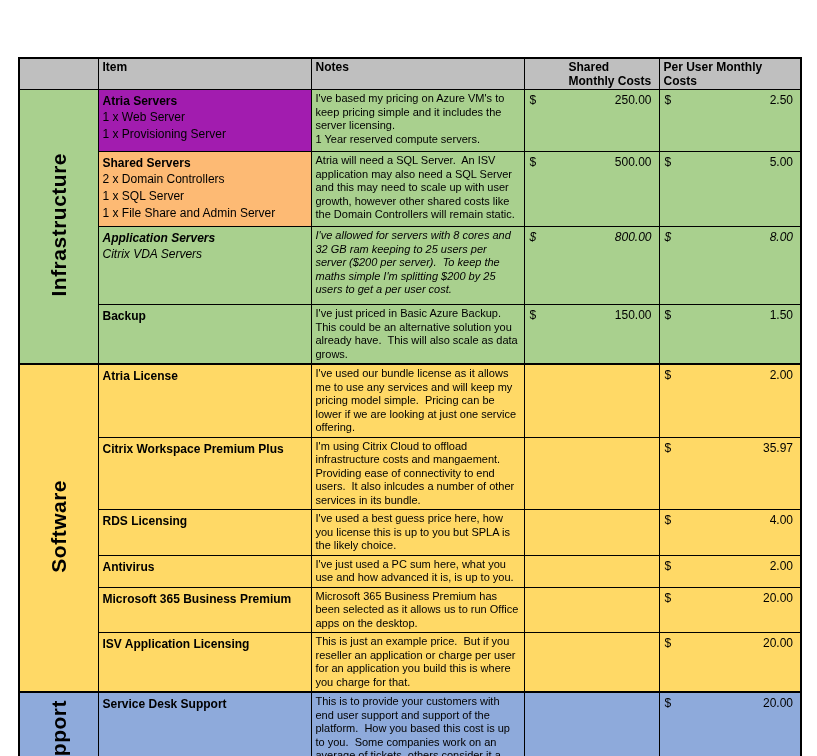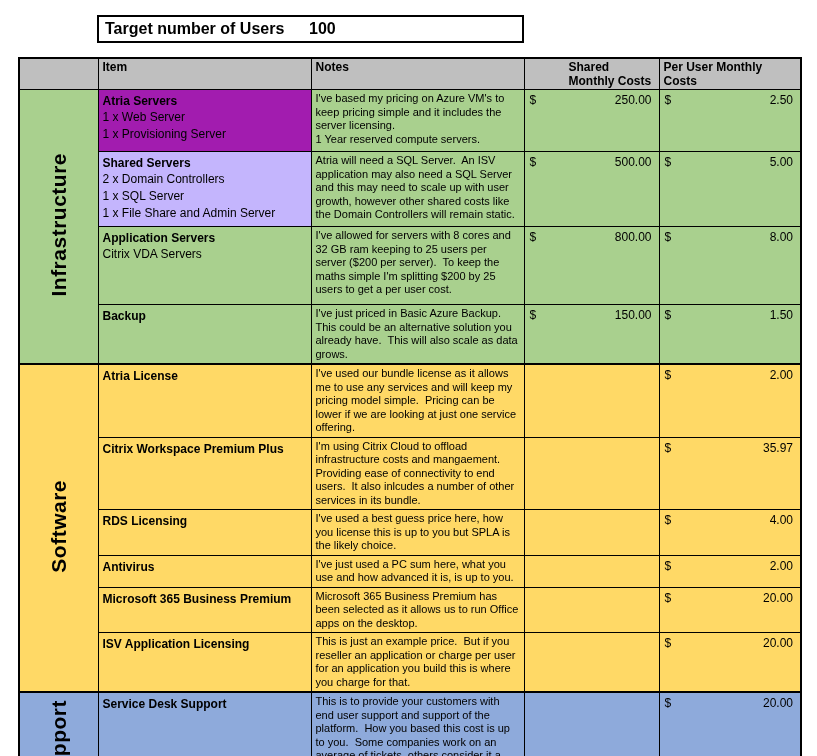--- a/index.html
+++ b/index.html
@@ -28,34 +28,30 @@
   td.itemcell { padding: 3px 4px; }
   .ititle { font-weight: bold; font-size: 12px; line-height: 16px; }
   .ilines { font-size: 12px; line-height: 17px; white-space: pre-line; }
 
   td.notecell { padding: 2px 4px; font-size: 11px; line-height: 13.5px; white-space: pre-wrap; }
 
   td.costcell { padding: 3px 7px 3px 5px; font-size: 12px; }
   td.costcell .costwrap { display: flex; justify-content: space-between; align-items: flex-start; }
 
   
-  tr.h62 { height: 62px; } tr.h75 { height: 75px; } tr.h78 { height: 78px; }
+  tr.h62 { height: 62px; } tr.h75 { height: 75px; } tr.h78 { height: 78px; font-style: italic; }
   tr.h42 { height: 42px; } tr.h60 { height: 60px; } tr.h71 { height: 71px; }
   tr.h43 { height: 43px; } tr.h29 { height: 29px; } tr.h57 { height: 57px; }
   tr.h104 { height: 104px; }
 </style>
 </head>
 <body>
 
 <div id="page">
 
-  <div id="target-box">
-    <span class="tlabel">Target number of Users</span>
-    <span class="tvalue">100</span>
-  </div>
 
   <table id="cost-table">
     <colgroup>
       <col style="width:79px">
         <col style="width:213px">
         <col style="width:213px">
         <col style="width:135px">
         <col style="width:142px">
     </colgroup>
     <thead>
@@ -87,21 +83,21 @@
             </div>
         </td>
         <td class="costcell" style="background-color: rgb(169, 208, 142);">
           <div class="costwrap">
               <span>$</span>
               <span>2.50</span>
             </div>
         </td>
       </tr>
       <tr class="h75">
-        <td class="itemcell" style="background-color: #c4b5fd;">
+        <td class="itemcell" style="background-color: #fdba74;">
           <div class="ititle">Shared Servers</div>
           <div class="ilines">2 x Domain Controllers
 1 x SQL Server
 1 x File Share and Admin Server</div>
         </td>
         <td class="notecell" style="background-color: rgb(169, 208, 142);">Atria will need a SQL Server.  An ISV application may also need a SQL Server and this may need to scale up with user growth, however other shared costs like the Domain Controllers will remain static.</td>
         <td class="costcell" style="background-color: rgb(169, 208, 142);">
           <div class="costwrap">
               <span>$</span>
               <span>500.00</span>

